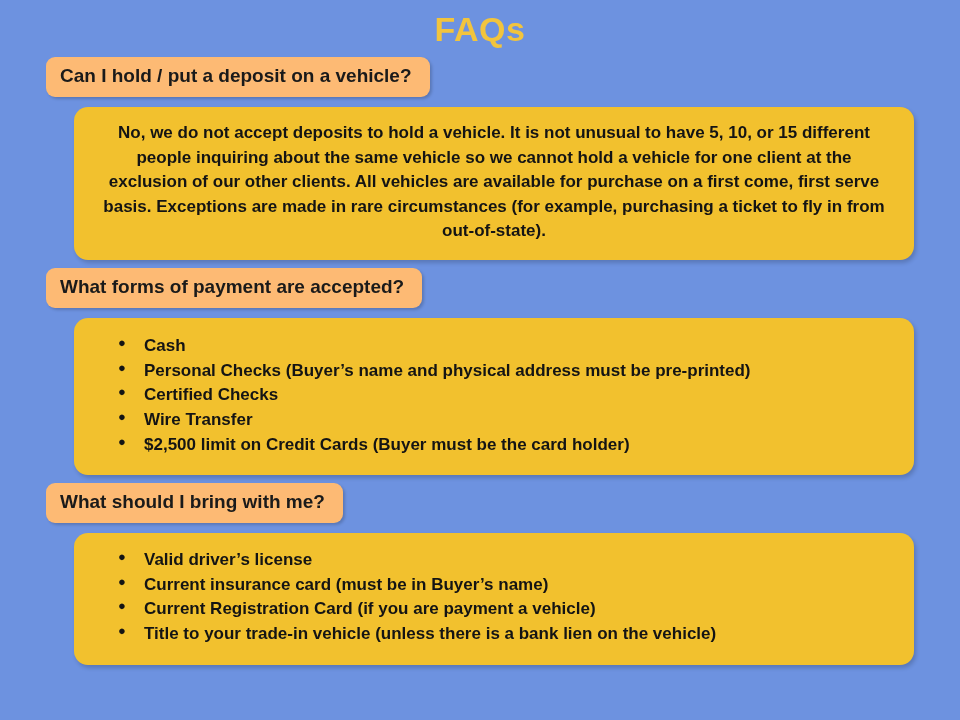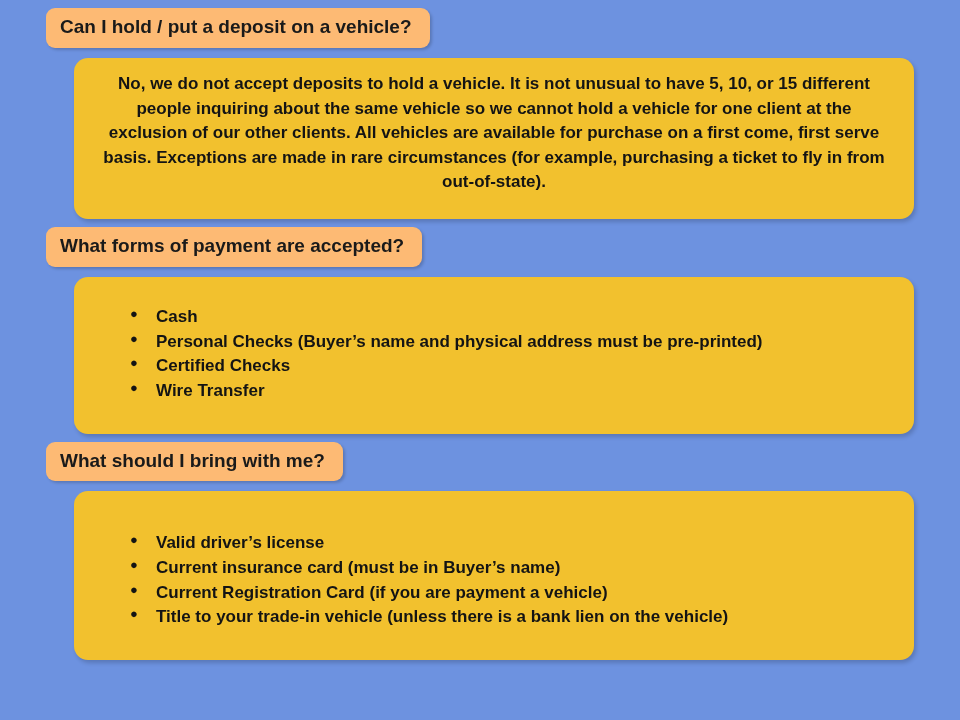--- a/index.html
+++ b/index.html
@@ -41,70 +41,72 @@
     border-radius: 9px;
     margin-left: 46px;
     box-shadow: 2px 2px 3px rgba(0,0,0,0.18);
     line-height: 1.1;
   }
   .answer {
     background: #f2c12e;
     color: #141414;
     border-radius: 14px;
     margin: 10px 46px 0 74px;
-    padding: 14px 22px 24px 22px;
+    padding: 14px 22px 16px 22px;
     box-shadow: 2px 3px 4px rgba(0,0,0,0.18);
     font-size: 17px;
     font-weight: bold;
     line-height: 1.45;
   }
   .answer.paragraph {
     text-align: center;
   }
   .answer ul {
-    margin: 16px;
+    margin: 4px;
     padding: 0;
     list-style: none;
   }
   .answer ul li {
     position: relative;
     padding-left: 44px;
     line-height: 1.45;
     font-size: 17px;
     font-weight: bold;
   }
   .answer ul li::before {
     content: "\25CF";
     position: absolute;
     left: 18px;
     top: 0;
     font-size: 13px;
   }
   .block2 .answer { padding: 12px 22px 14px 22px; }
-  .block3 .answer { padding: 24px 22px 14px 22px; }
+  .block3 .answer { padding: 11px 22px 14px 22px; }
 </style>
 </head>
 <body>
 
 <div class="slide">
 
+  <div class="title">FAQs</div>
 
   <div class="qa-block block1">
     <div class="question">Can I hold / put a deposit on a vehicle?</div>
     <div class="answer paragraph">No, we do not accept deposits to hold a vehicle. It is not unusual to have 5, 10, or 15 different people inquiring about the same vehicle so we cannot hold a vehicle for one client at the exclusion of our other clients. All vehicles are available for purchase on a first come, first serve basis. Exceptions are made in rare circumstances (for example, purchasing a ticket to fly in from out-of-state).</div>
   </div>
 
   <div class="qa-block block2">
     <div class="question">What forms of payment are accepted?</div>
     <div class="answer">
       <ul>
         <li>Cash</li>
         <li>Personal Checks (Buyer’s name and physical address must be pre-printed)</li>
         <li>Certified Checks</li>
         <li>Wire Transfer</li>
+        <li>$2,500 limit on Credit Cards (Buyer must be the card holder)</li>
       </ul>
     </div>
   </div>
 
   <div class="qa-block block3">
     <div class="question">What should I bring with me?</div>
     <div class="answer">
       <ul>
         <li>Valid driver’s license</li>
         <li>Current insurance card (must be in Buyer’s name)</li>

